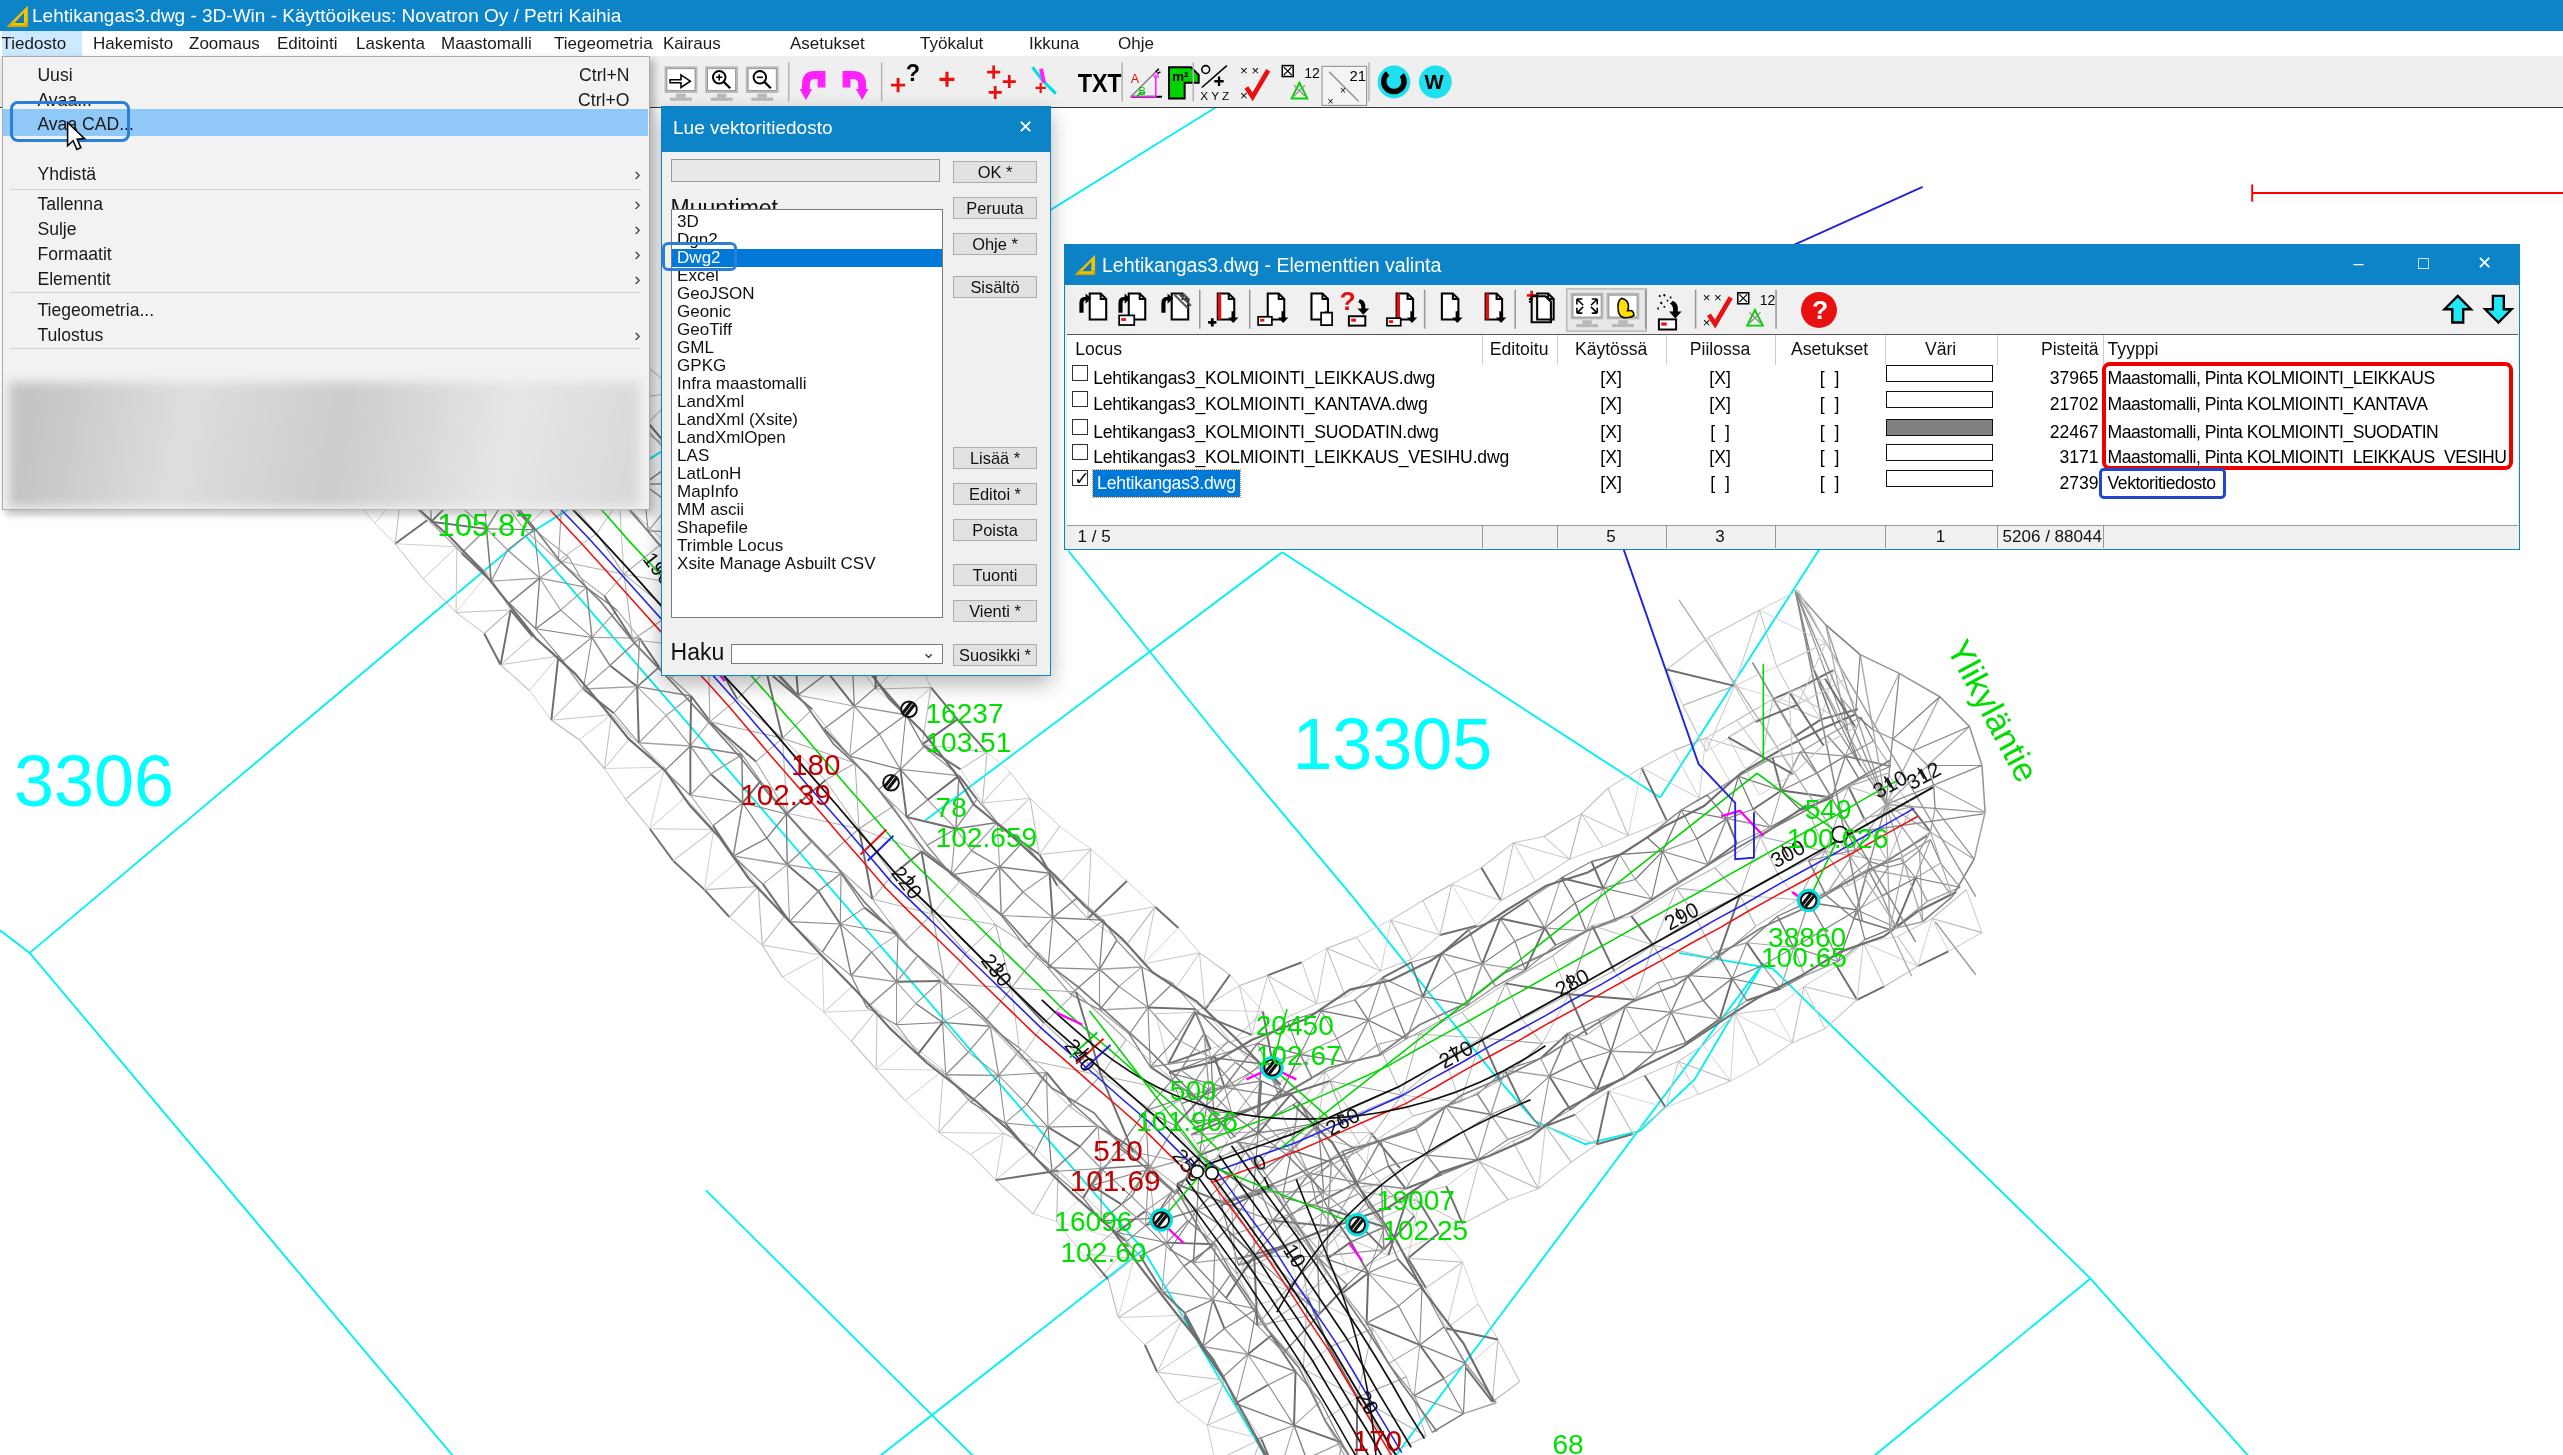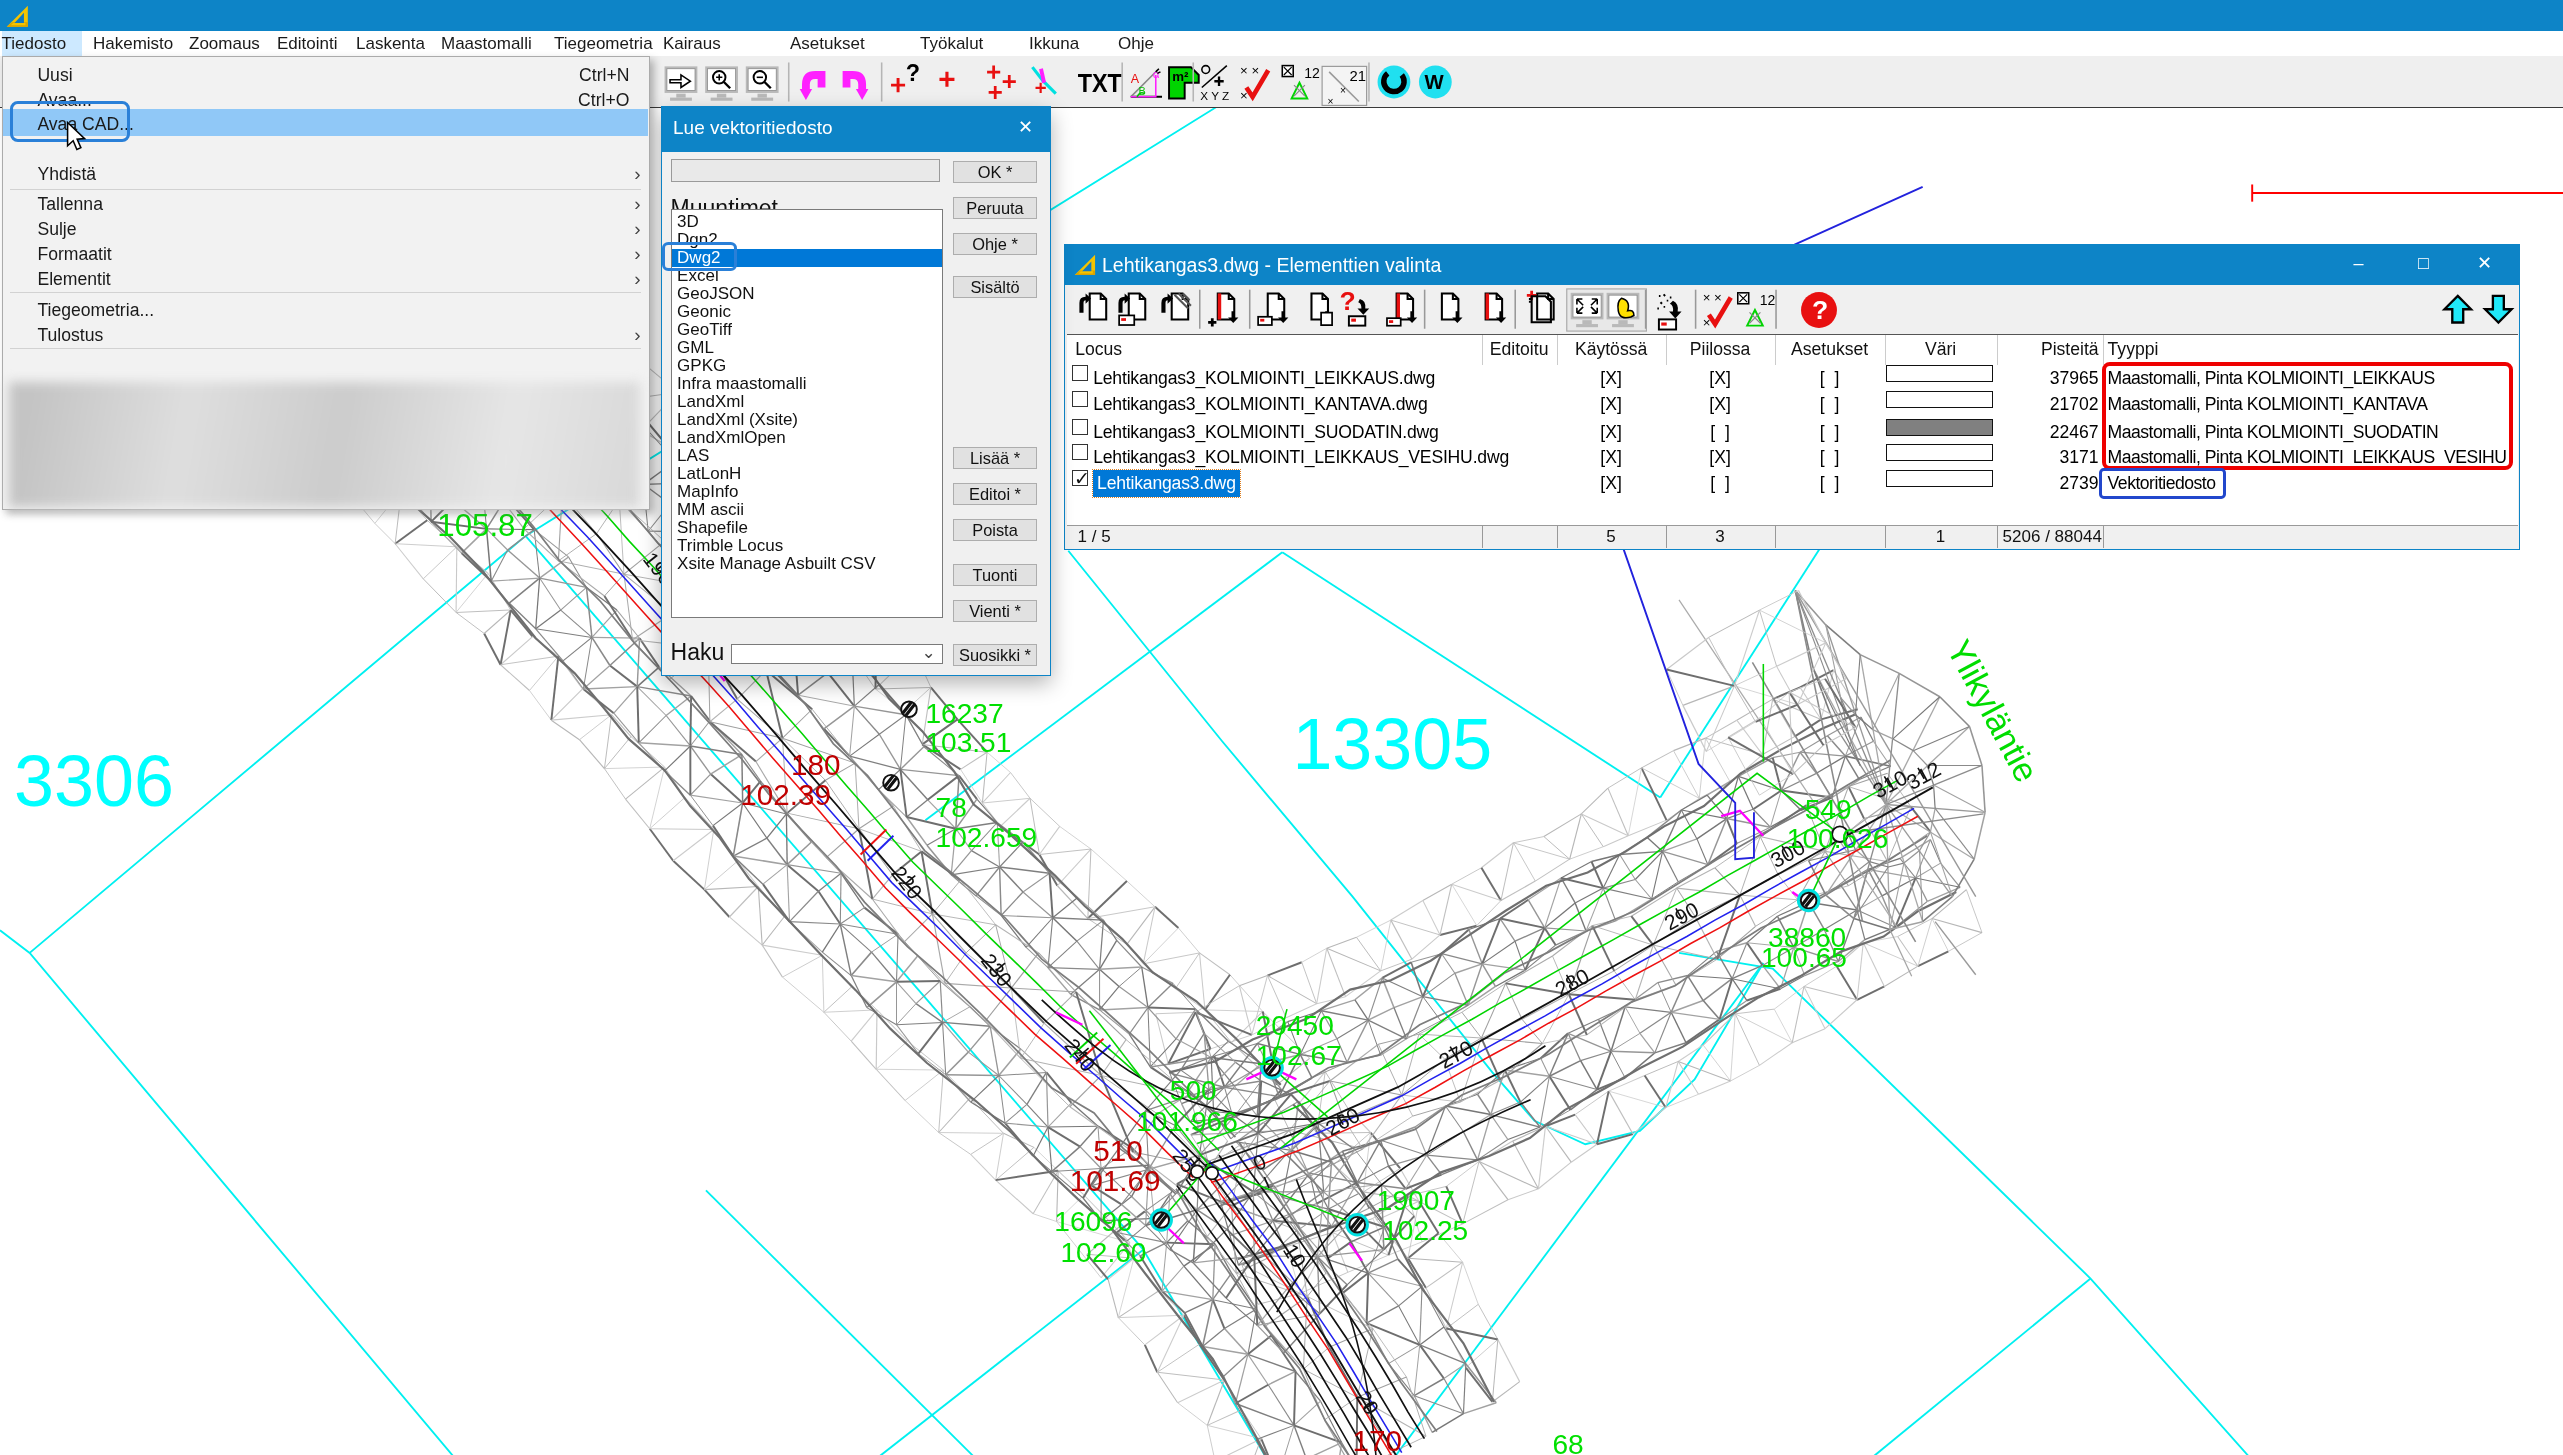--- a/index.html
+++ b/index.html
@@ -2006,20 +2006,21 @@
     <polyline points="1950,330 2078,700 2175,978 2222,1028 2222,1100 2246,1098 2246,1040" fill="none" stroke="#2222dd" stroke-width="2.4"></polyline>
   </svg>
 
 <div id="titlebar">
   <svg width="23.4" height="23.4" viewBox="0 0 30 30" style="position:absolute;left:6;top:5">
     <polygon points="1,28 28,28 28,1" fill="#f5c400"></polygon>
     <polygon points="1,28 28,28 28,22 8,22" fill="#d9a300"></polygon>
     <polygon points="10,24 23,24 23,10" fill="#1079c0"></polygon>
     <polygon points="6,26 25,26 25,23 9,23" fill="#f5c400"></polygon>
   </svg>
+  <span class="ttext">Lehtikangas3.dwg - 3D-Win - Käyttöoikeus: Novatron Oy / Petri Kaihia</span>
 </div>
 <div id="menubar">
   <span class="mitem hl" style="left:1.6px;width:80px">Tiedosto</span>
   <span class="mitem" style="left:93px">Hakemisto</span>
   <span class="mitem" style="left:189px">Zoomaus</span>
   <span class="mitem" style="left:277px">Editointi</span>
   <span class="mitem" style="left:356px">Laskenta</span>
   <span class="mitem" style="left:441px">Maastomalli</span>
   <span class="mitem" style="left:554px">Tiegeometria</span>
   <span class="mitem" style="left:663px">Kairaus</span>

